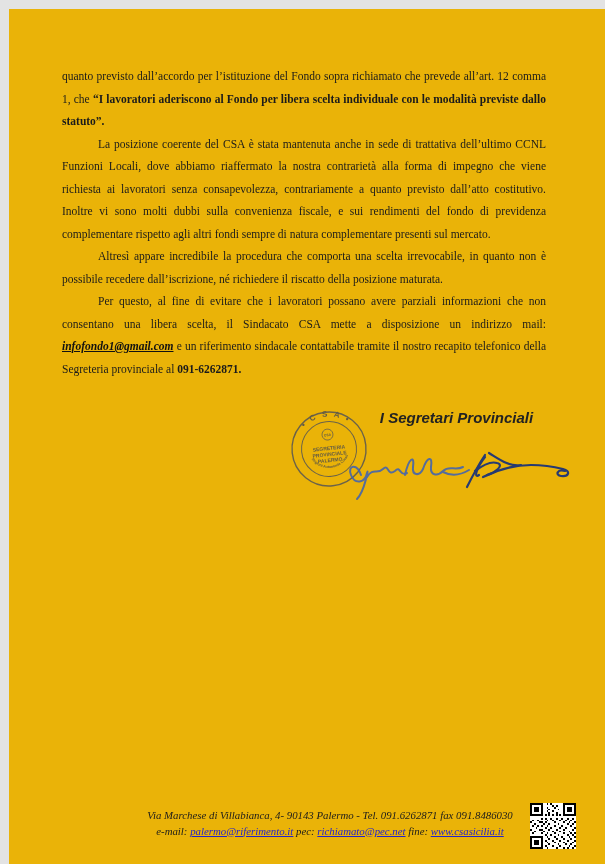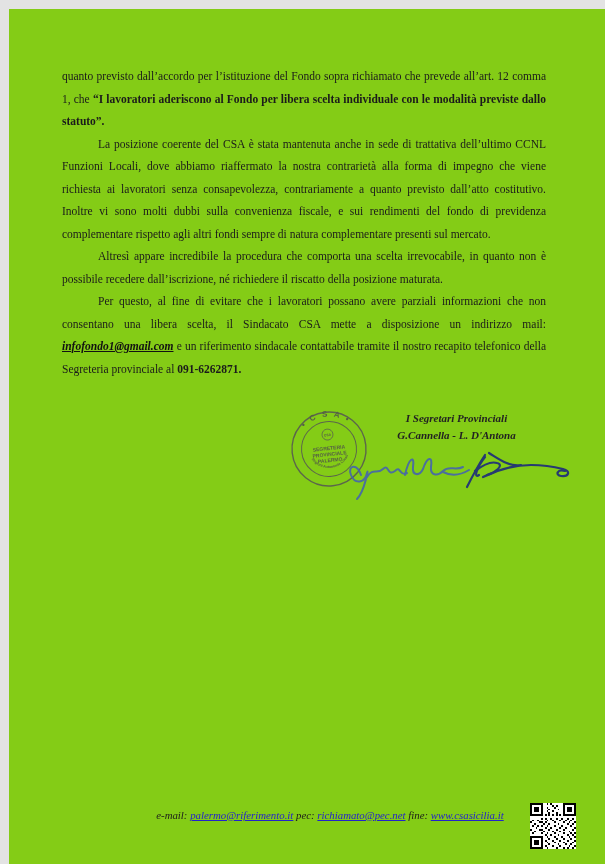--- a/index.html
+++ b/index.html
@@ -3,40 +3,40 @@
 <meta charset="utf-8">
 <style>
   html,body{margin:0;padding:0}
   body{
     width:605px;height:864px;position:relative;overflow:hidden;
     background:#e3e3e3;
     font-family:"Liberation Serif",serif;
   }
   .page{
     position:absolute;left:9px;top:9px;width:596px;height:855px;
-    background:#84cc16;
+    background:#eab308;
   }
   .body-text{
     position:absolute;left:53px;top:56px;width:484px;
     font-size:11.5px;line-height:22.5px;text-align:justify;
     color:#1b1b1b;
   }
   .body-text p{margin:0;padding:0}
   .body-text p.ind{text-indent:36px}
   .body-text strong{font-weight:bold}
   .email-link{
     font-weight:bold;font-style:italic;color:#111111;
     text-decoration:underline;
   }
   .sig-title{
     position:absolute;left:335px;top:401px;width:225px;
     text-align:center;
-    font-family:Liberation Serif, serif;
+    font-family:Liberation Sans, sans-serif;
     font-weight:bold;font-style:italic;
-    font-size:11px;line-height:16.5px;color:#222222;
+    font-size:15px;line-height:16.5px;color:#222222;
   }
   .stamp{position:absolute;left:280px;top:398px;transform:rotate(-6deg);opacity:.85}
   .stamp text{font-family:"Liberation Sans",sans-serif;font-weight:bold;fill:#4d4d4d}
   .sigs{position:absolute;left:330px;top:436px}
   .footer{
     position:absolute;left:81px;top:799px;width:480px;
     text-align:center;font-style:italic;
     font-size:10.8px;line-height:15.5px;color:#1b1b1b;
   }
   .footer a{color:#2323cb;text-decoration:underline}
@@ -69,40 +69,40 @@
     <text x="40" y="43" font-size="5" text-anchor="middle">SEGRETERIA</text>
     <text x="40" y="49" font-size="5" text-anchor="middle">PROVINCIALE</text>
     <text x="40" y="55" font-size="5" text-anchor="middle">PALERMO</text>
     <text font-size="3.6">
       <textPath href="#arcBottom" startOffset="50%" text-anchor="middle">Regioni Autonomie Locali</textPath>
     </text>
   </svg>
 
   <div class="sig-title">
     <div>I Segretari Provinciali</div>
-    <div>G.Cannella - L.  D'Antona</div>
   </div>
 
   <svg class="sigs" width="240" height="62" viewBox="0 0 240 62">
     <g fill="none" stroke="#4565ad" stroke-width="2" stroke-linecap="round" opacity="0.9">
       <path d="M22,30 C18,18 8,20 12,30 C16,40 26,38 28,28 C30,20 26,46 18,54"></path>
       <path d="M28,32 C34,22 38,30 44,24 C50,18 48,32 56,26 C62,20 60,32 68,28"></path>
       <path d="M66,30 C70,12 76,10 74,22 C73,30 80,32 84,24 C88,12 94,10 92,22 C91,30 98,32 104,26 C110,20 116,26 124,22"></path>
       <path d="M104,27 C112,31 120,31 130,25"></path>
     </g>
     <g fill="none" stroke="#263a72" stroke-width="2.2" stroke-linecap="round">
       <path d="M128,42 C134,30 142,16 146,10"></path>
       <path d="M146,12 C138,22 134,34 140,30"></path>
       <path d="M136,26 C144,20 152,16 158,18 C166,20 156,28 148,30"></path>
       <path d="M150,8 C160,14 170,22 182,20"></path>
       <path d="M144,32 C160,24 176,20 192,20 C204,20 216,22 224,24 C232,26 230,32 222,31 C216,30 218,24 226,26"></path>
     </g>
   </svg>
 
   <div class="footer">
+    <div>Via  Marchese di Villabianca, 4- 90143 Palermo - Tel. 091.6262871 fax 091.8486030</div>
     <div><span>e-mail: </span><a href="#">palermo@riferimento.it</a><span> pec: </span><a href="#">richiamato@pec.net</a><span> fine: </span><a href="#">www.csasicilia.it</a></div>
   </div>
 
   <svg class="qr" width="46" height="46" viewBox="0 0 25 25" shape-rendering="crispEdges">
     <rect x="0" y="0" width="25" height="25" fill="#ffffff"></rect>
     <path fill="#000000" fill-rule="evenodd" d="M0,0h7v7h-7z M1,1h5v5h-5z M2,2h3v3h-3z M18,0h7v7h-7z M19,1h5v5h-5z M20,2h3v3h-3z M0,18h7v7h-7z M1,19h5v5h-5z M2,20h3v3h-3z"></path>
     <path fill="#000000" d="M8,6h1v1h-1z M10,6h1v1h-1z M12,6h1v1h-1z M14,6h1v1h-1z M16,6h1v1h-1z M6,8h1v1h-1z M6,10h1v1h-1z M6,12h1v1h-1z M6,14h1v1h-1z M6,16h1v1h-1z
       M9,0h1v1h-1z M11,0h1v1h-1z M12,1h1v1h-1z M14,1h1v1h-1z M9,2h1v1h-1z M13,2h1v1h-1z M10,3h1v1h-1z M15,3h1v1h-1z M9,4h1v1h-1z M12,4h1v1h-1z M10,5h1v1h-1z M14,5h1v1h-1z
       M8,8h1v1h-1z M11,8h1v1h-1z M14,8h1v1h-1z M17,8h1v1h-1z M20,8h1v1h-1z M23,8h1v1h-1z
       M1,9h1v1h-1z M4,9h1v1h-1z M9,9h1v1h-1z M12,9h1v1h-1z M16,9h1v1h-1z M19,9h1v1h-1z M22,9h1v1h-1z

